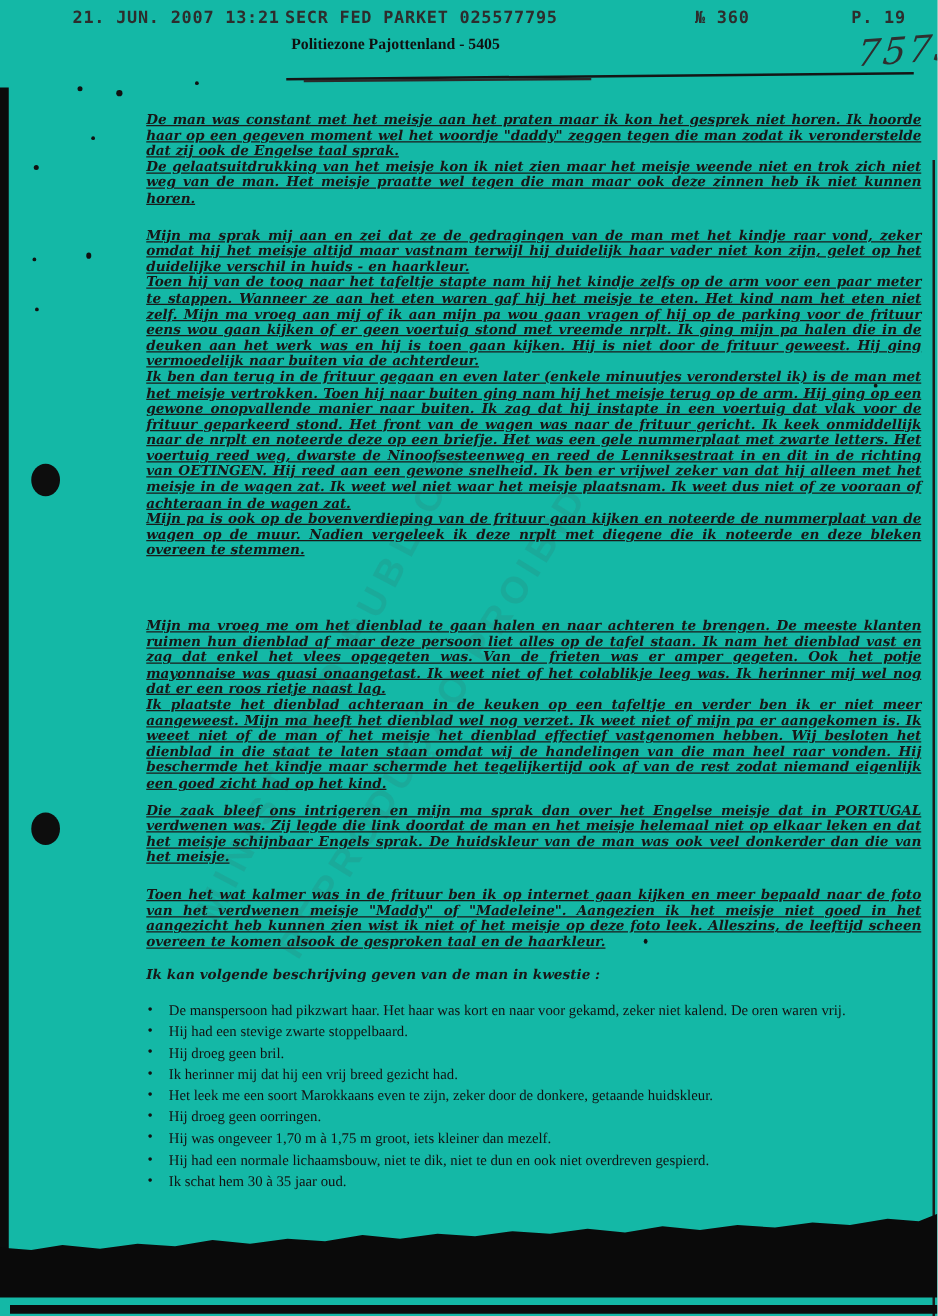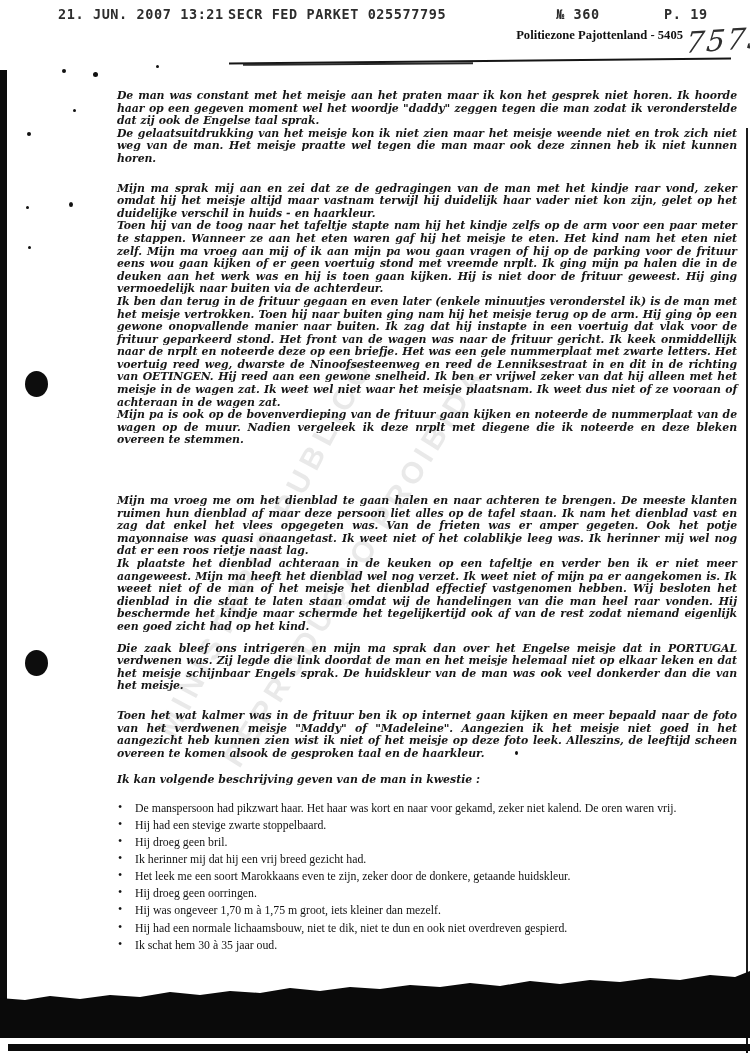--- a/index.html
+++ b/index.html
@@ -1,40 +1,40 @@
 <!DOCTYPE html>
 <html><head>
 <meta charset="utf-8">
 <style>
   html,body { margin:0; padding:0; background:#d8d8d4; }
   * { box-sizing:border-box; }
   .page {
     position:relative; width:750px; height:1053px; margin:0 auto;
-    background:#ffffff; overflow:hidden;
+    background:#14b8a6; overflow:hidden;
     font-family:"Liberation Serif", serif; color:#1a1a1a;
   }
 
   
   .fax span {
     position:absolute; top:8px; white-space:nowrap;
     font:700 13.5px/1 "DejaVu Sans Mono", monospace;
     letter-spacing:0.6px; color:#2d2d2d;
   }
   .fax-ts    { left:58px; }
   .fax-snd   { left:228px; }
   .fax-no    { left:556px; }
-  .fax-pg    { left:664px;text-align:center; }
+  .fax-pg    { left:681px;text-align:center; }
 
   
   .dochdr {
     position:absolute; left:233px; top:29px; width:450px;
     font:700 12.6px/13.8px "Liberation Serif", serif; color:#101010;
   }
   .dochdr .l1 { white-space:nowrap; }
-  .dochdr .l2 { text-align:right; }
+  .dochdr .l2 { text-align:left; }
   .hdr-rule {
     position:absolute; left:229px; top:60px; width:502px; height:2px;
     background:#151515; transform:rotate(-0.55deg);
   }
   .hdr-rule2 {
     position:absolute; left:243px; top:63px; width:230px; height:2px;
     background:#2a2a2a; transform:rotate(-0.4deg);
   }
   .hand {
     position:absolute; left:686px; top:26px;
@@ -44,21 +44,21 @@
 
   
   .stmt {
     position:absolute; left:117px; top:90px; width:620px;
   }
   .stmt p {
     margin:0; text-align:justify;
     font:italic 700 10.9px/12.6px "DejaVu Serif", serif;
     color:#171717; word-spacing:0.4px; letter-spacing:-0.08px;
   }
-  .pgroup    { margin-bottom:14px; }
+  .pgroup    { margin-bottom:14px;text-decoration:underline; }
   .gap-sm    { margin-bottom:9px;margin-top:48px; }
   .gap-lg    { margin-bottom:17px; }
   .list-intro {
     margin:0 0 14px 0;
     font:italic 700 10.9px/12.6px "DejaVu Serif", serif; color:#171717;
   }
   .desc-list {
     margin:0; padding:0; list-style:none;
     font:400 11.8px/14.6px "Liberation Serif", serif; color:#121212;
   }

